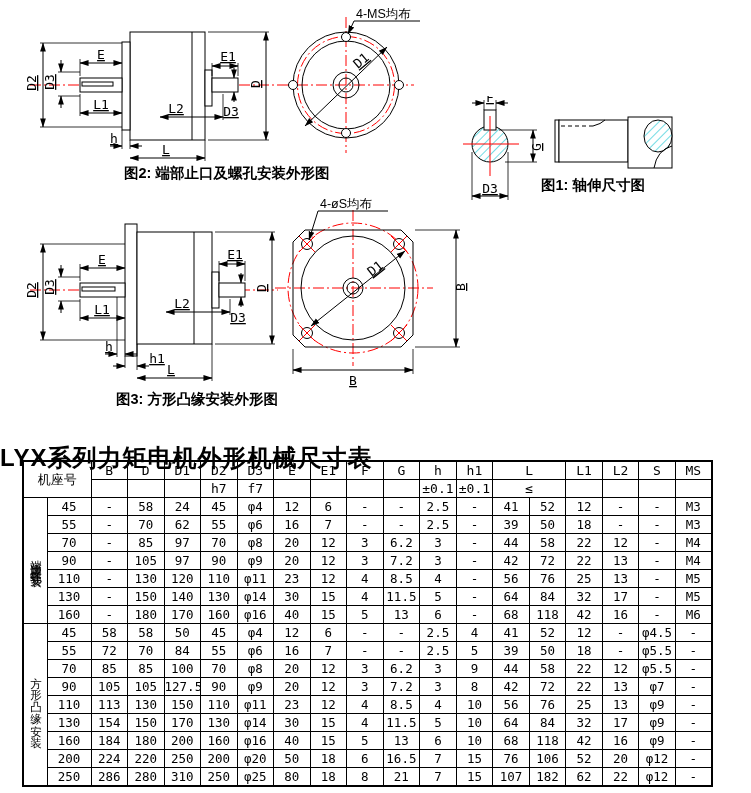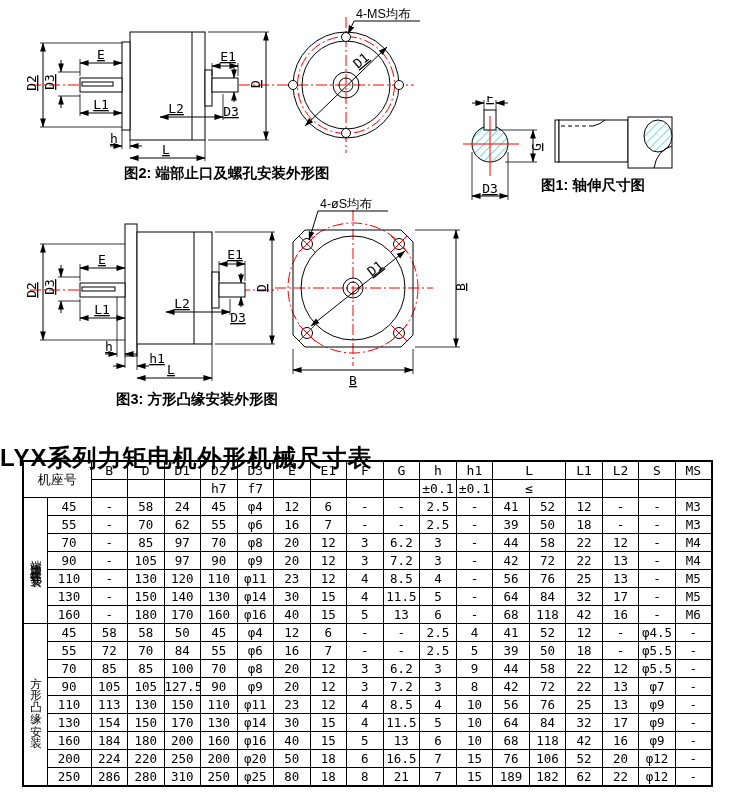--- a/index.html
+++ b/index.html
@@ -639,21 +639,21 @@
         <td>280</td>
         <td>310</td>
         <td>250</td>
         <td>φ25</td>
         <td>80</td>
         <td>18</td>
         <td>8</td>
         <td>21</td>
         <td>7</td>
         <td>15</td>
-        <td>189</td>
+        <td>107</td>
         <td>182</td>
         <td>62</td>
         <td>22</td>
         <td>φ12</td>
         <td>-</td>
       </tr>
     </tbody>
 </table>
 
 </body></html>

